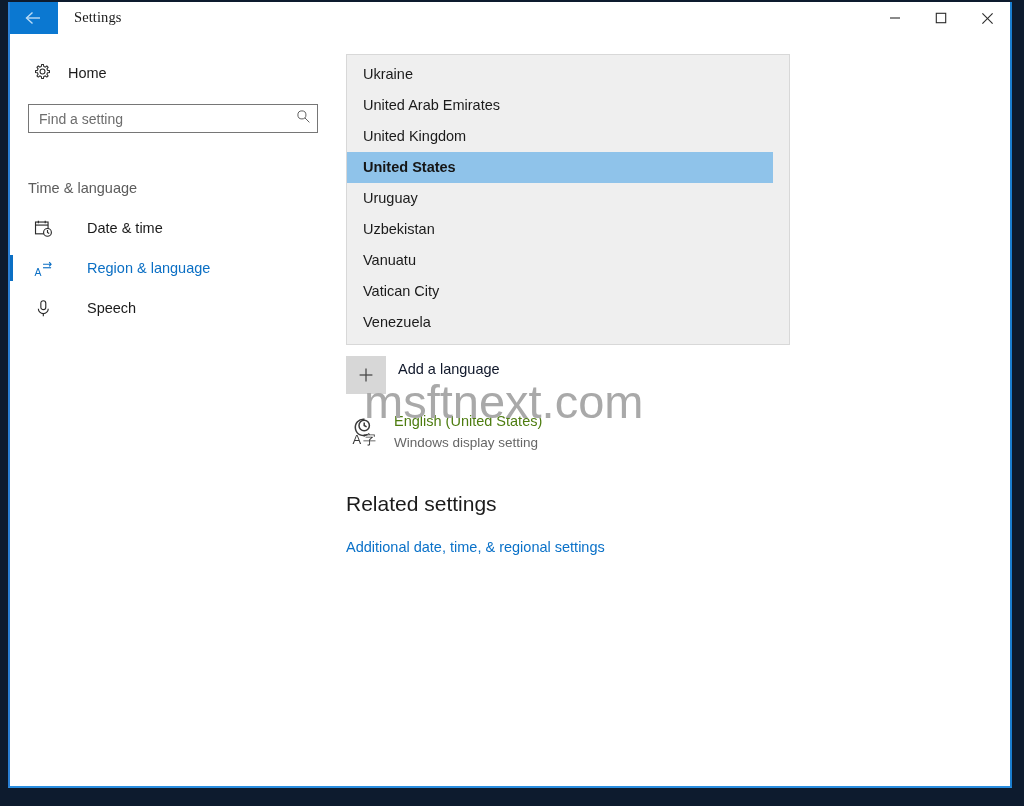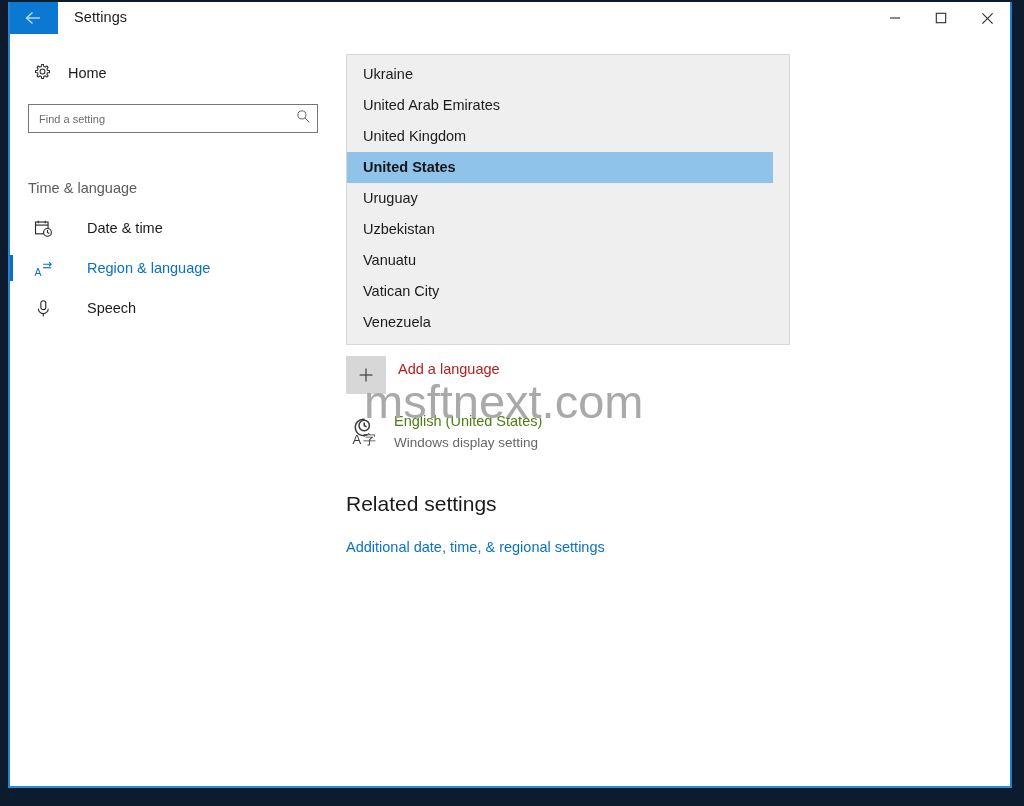--- a/index.html
+++ b/index.html
@@ -35,20 +35,21 @@
     overflow: hidden;
   }
 
   
   #titlebar {
     position: relative;
     height: 42px;
     background: #ffffff;
     display: flex;
     align-items: flex-start;
+    font-family: Liberation Serif, serif;
   }
 
   #back-button {
     width: 48px;
     height: 32px;
     background: #0b78d1;
     display: flex;
     align-items: center;
     justify-content: center;
     margin-left: 0px;
@@ -119,21 +120,21 @@
     border: 1px solid #767676;
     box-sizing: border-box;
     display: flex;
     align-items: center;
     background: #fff;
   }
   #search-input {
     border: none;
     outline: none;
     flex: 1 1 auto;
-    font-size: 11px;
+    font-size: 14px;
     font-family: "Liberation Sans", sans-serif;
     color: #1d4ed8;
     padding: 0 6px 0 10px;
     background: transparent;
     height: 100%;
   }
   #search-input::placeholder { color: #6d6d6d; opacity: 1; }
   #search-icon-btn {
     width: 28px;
     height: 100%;
@@ -232,21 +233,21 @@
     width: 40px;
     height: 38px;
     background: #d7d7d7;
     display: flex;
     align-items: center;
     justify-content: center;
     flex: 0 0 auto;
   }
   #add-language-label {
     font-size: 14.5px;
-    color: #b91c1c;
+    color: #0f172a;
     margin-left: 12px;
     margin-top: 5px;
     white-space: nowrap;
   }
 
   
   #language-entry {
     position: absolute;
     left: 0px;
     top: 368px;

